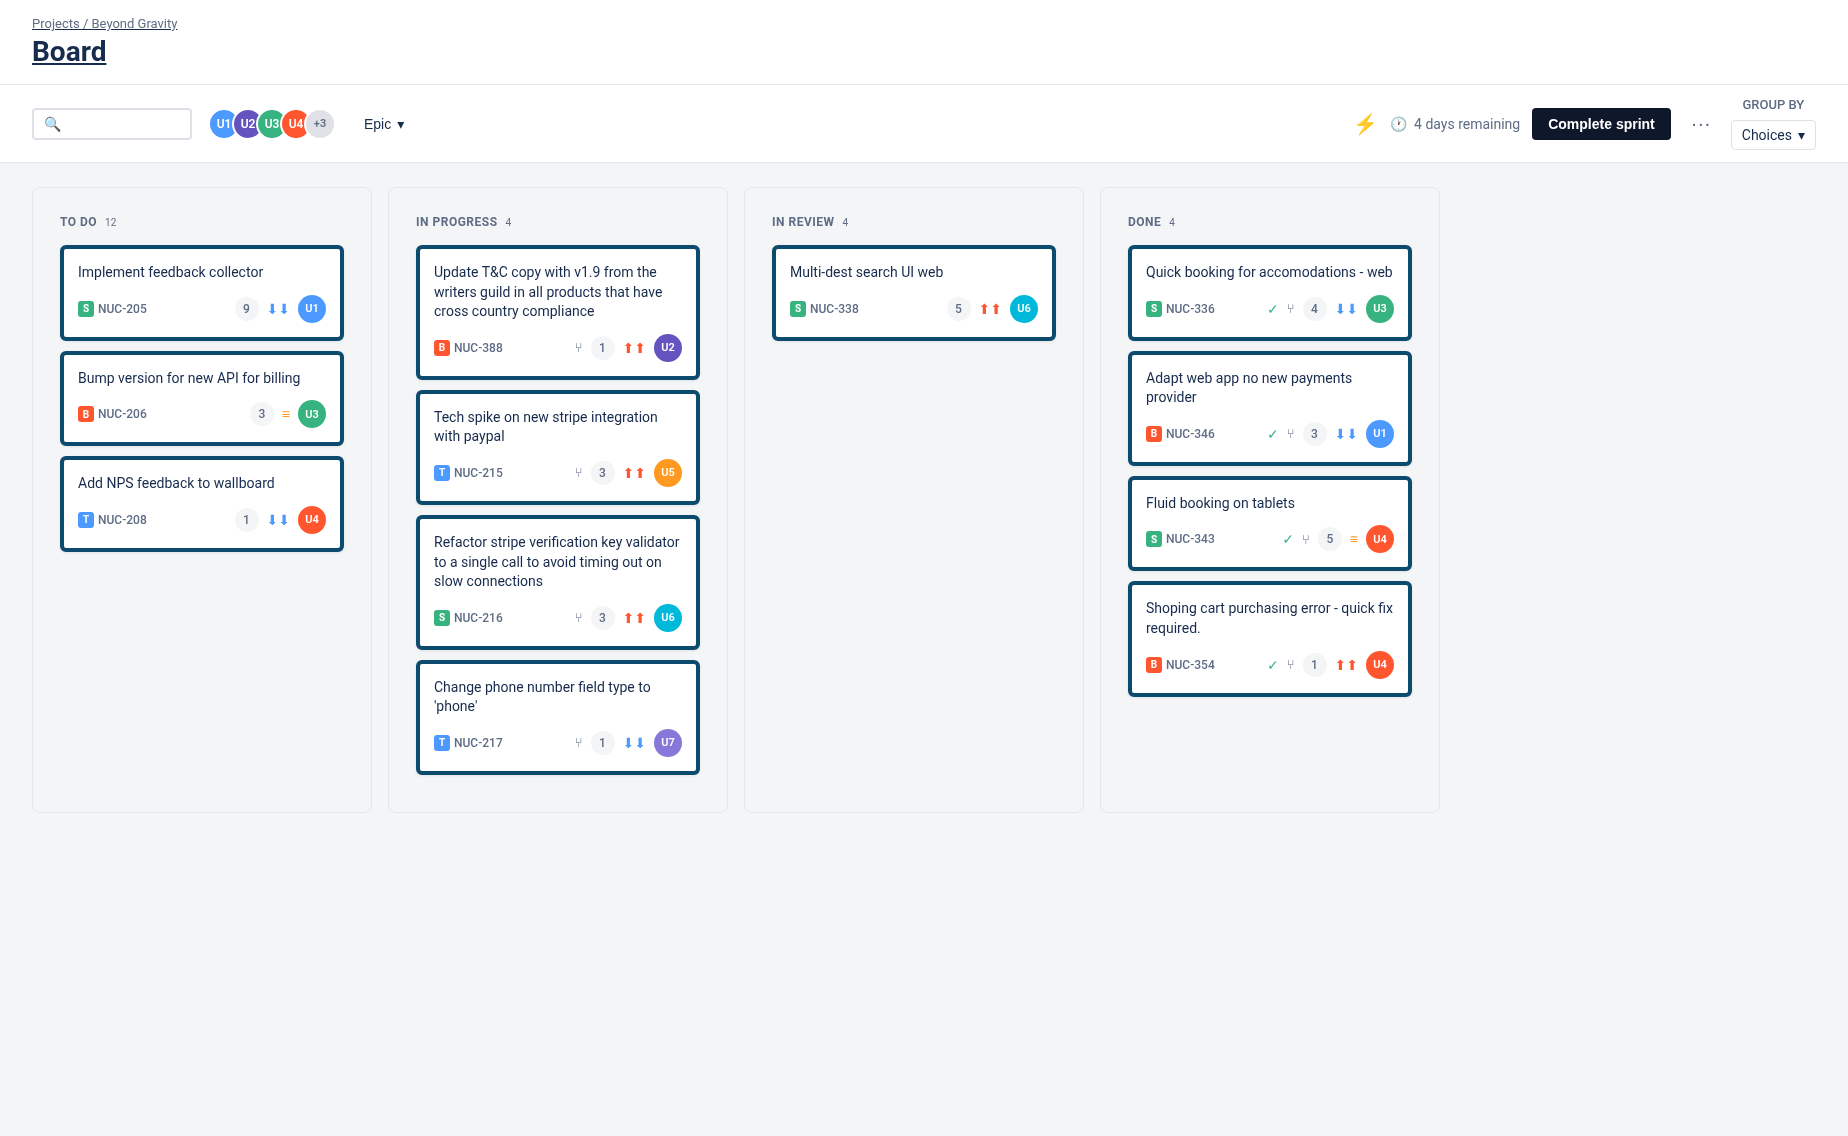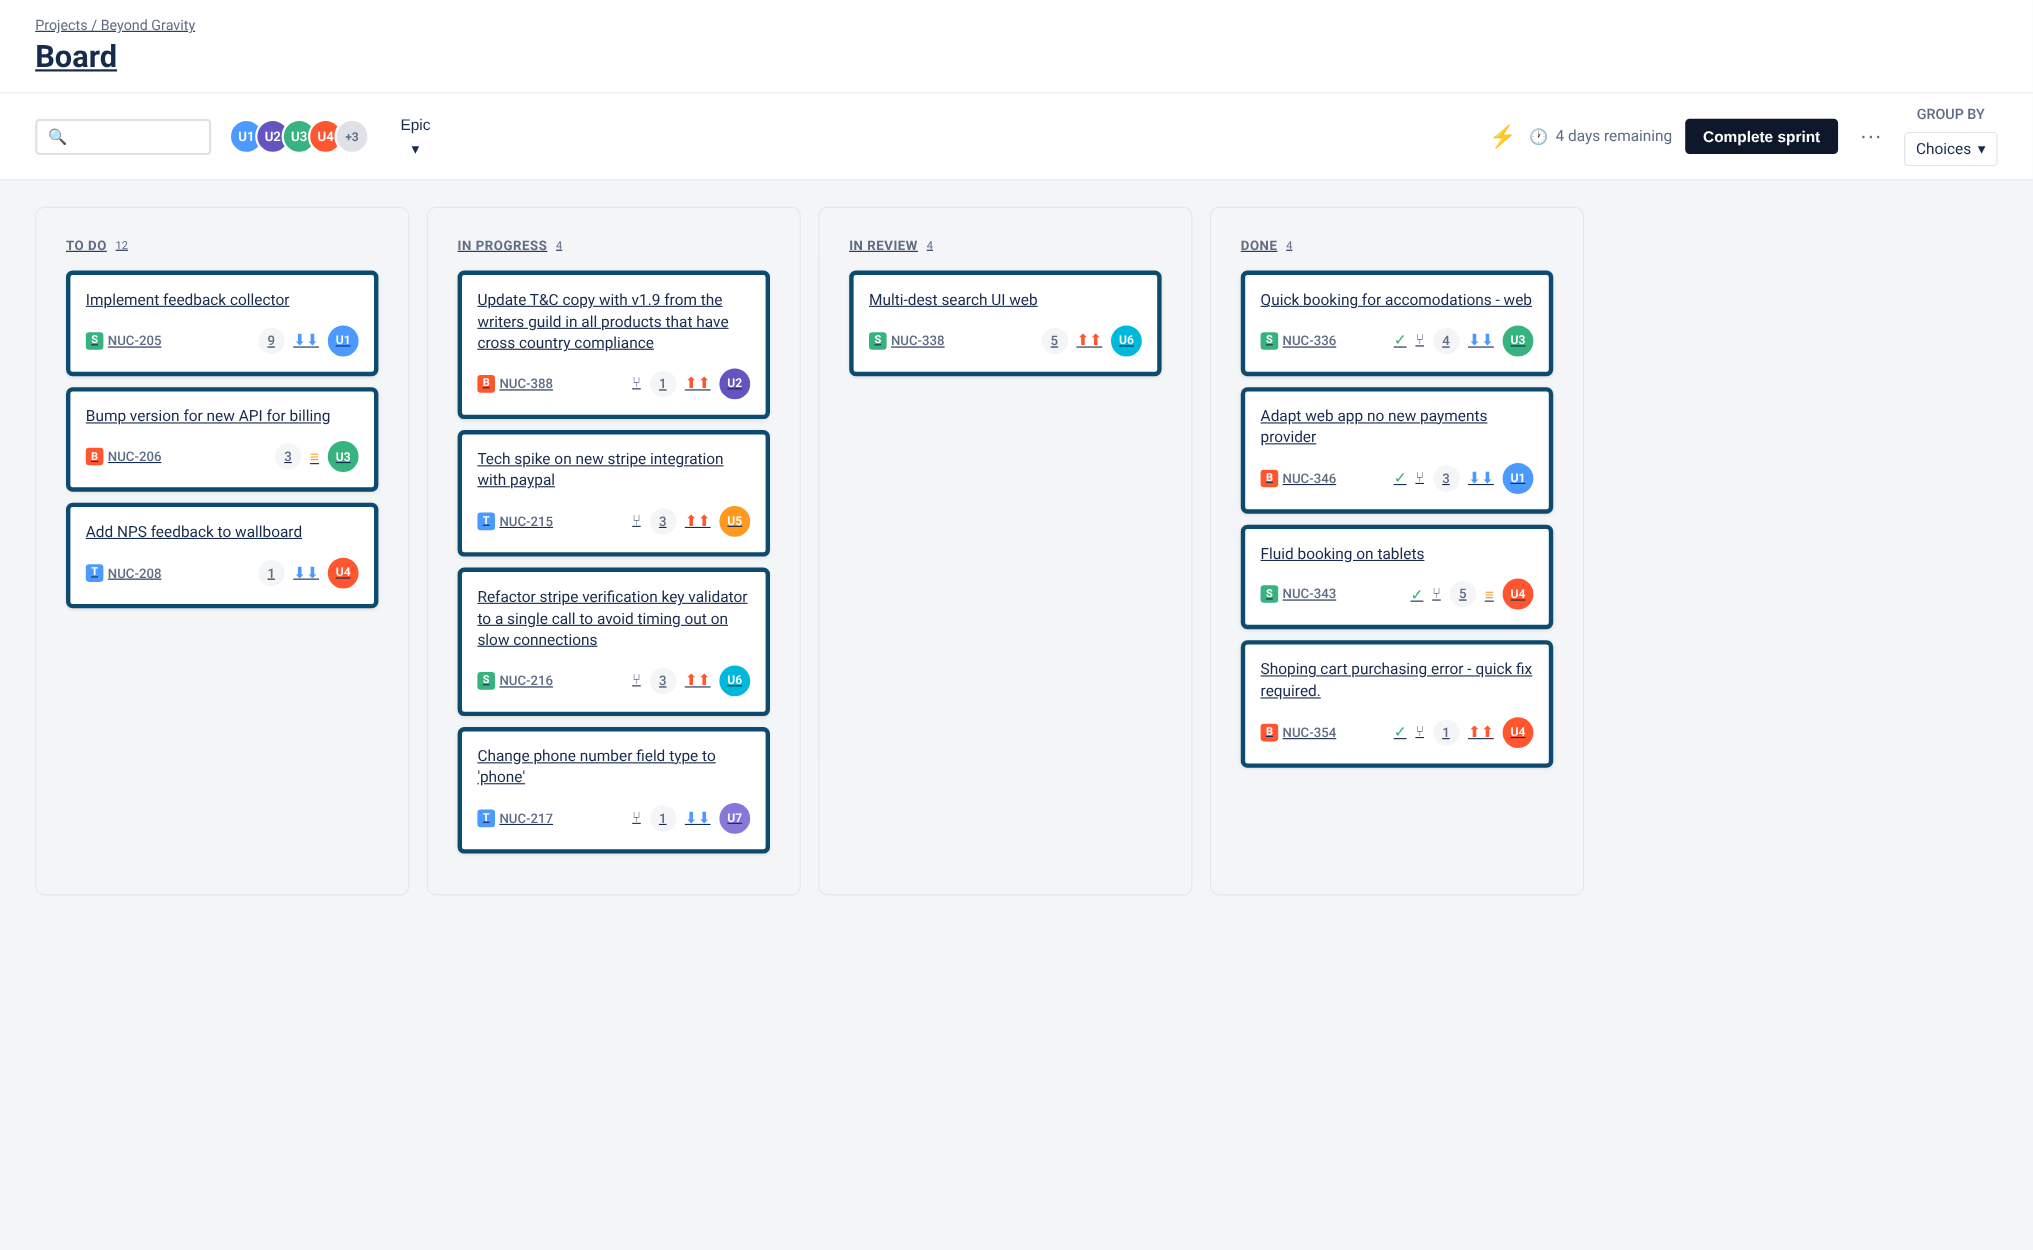--- a/index.html
+++ b/index.html
@@ -87,21 +87,20 @@
       align-items: center;
       gap: 6px;
       padding: 6px 12px;
       border: none;
       background: transparent;
       cursor: pointer;
       font-size: 14px;
       color: #172b4d;
       font-weight: 500;
       border-radius: 4px;
-      flex-direction: column;
     }
     .toolbar-right {
       display: flex;
       align-items: center;
       gap: 12px;
     }
     .sprint-actions {
       display: flex;
       align-items: center;
       gap: 12px;
@@ -157,21 +156,20 @@
       padding: 24px 32px;
       overflow-x: auto;
     }
     .column {
       background: #f4f5f7;
       border-radius: 8px;
       width: 340px;
       min-width: 340px;
       padding: 27px;
       border: 1px solid #e4e6ea;
-      text-decoration: underline;
     }
     .column-header {
       display: flex;
       align-items: center;
       gap: 8px;
       margin-bottom: 16px;
     }
     .column-title {
       font-size: 12px;
       font-weight: 700;

